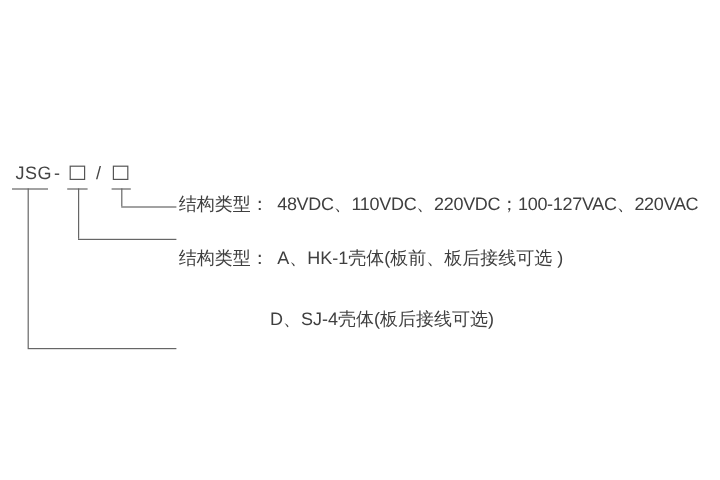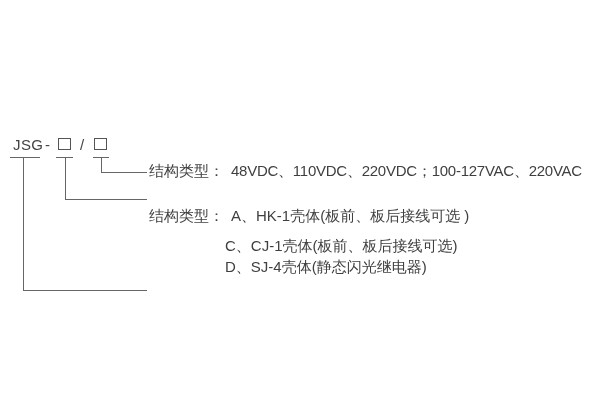--- a/index.html
+++ b/index.html
@@ -32,15 +32,14 @@
 
   <div class="vline" style="left:101px;top:138px;height:15px;"></div>
   <div class="hline" style="left:101px;top:153px;width:46px;"></div>
   <div class="vline" style="left:65px;top:138px;height:42px;"></div>
   <div class="hline" style="left:65px;top:180px;width:82px;"></div>
   <div class="vline" style="left:23px;top:138px;height:133px;"></div>
   <div class="hline" style="left:23px;top:271px;width:124px;"></div>
 
   <div class="txt" style="left:149px;top:143px;"><span>结构类型：</span><span class="gap tight">48VDC、110VDC、220VDC；100-127VAC、220VAC</span></div>
   <div class="txt" style="left:149px;top:188px;"><span>结构类型：</span><span class="gap">A、HK-1壳体(板前、板后接线可选 )</span></div>
-  <div class="txt" style="left:225px;top:218px;">C、CJ-1壳体(板前、板后接线可选)</div>
-  <div class="txt" style="left:225px;top:239px;">D、SJ-4壳体(静态闪光继电器)</div>
+  <div class="txt" style="left:225px;top:239px;">D、SJ-4壳体(板后接线可选)</div>
 </div>
 
 </body></html>

